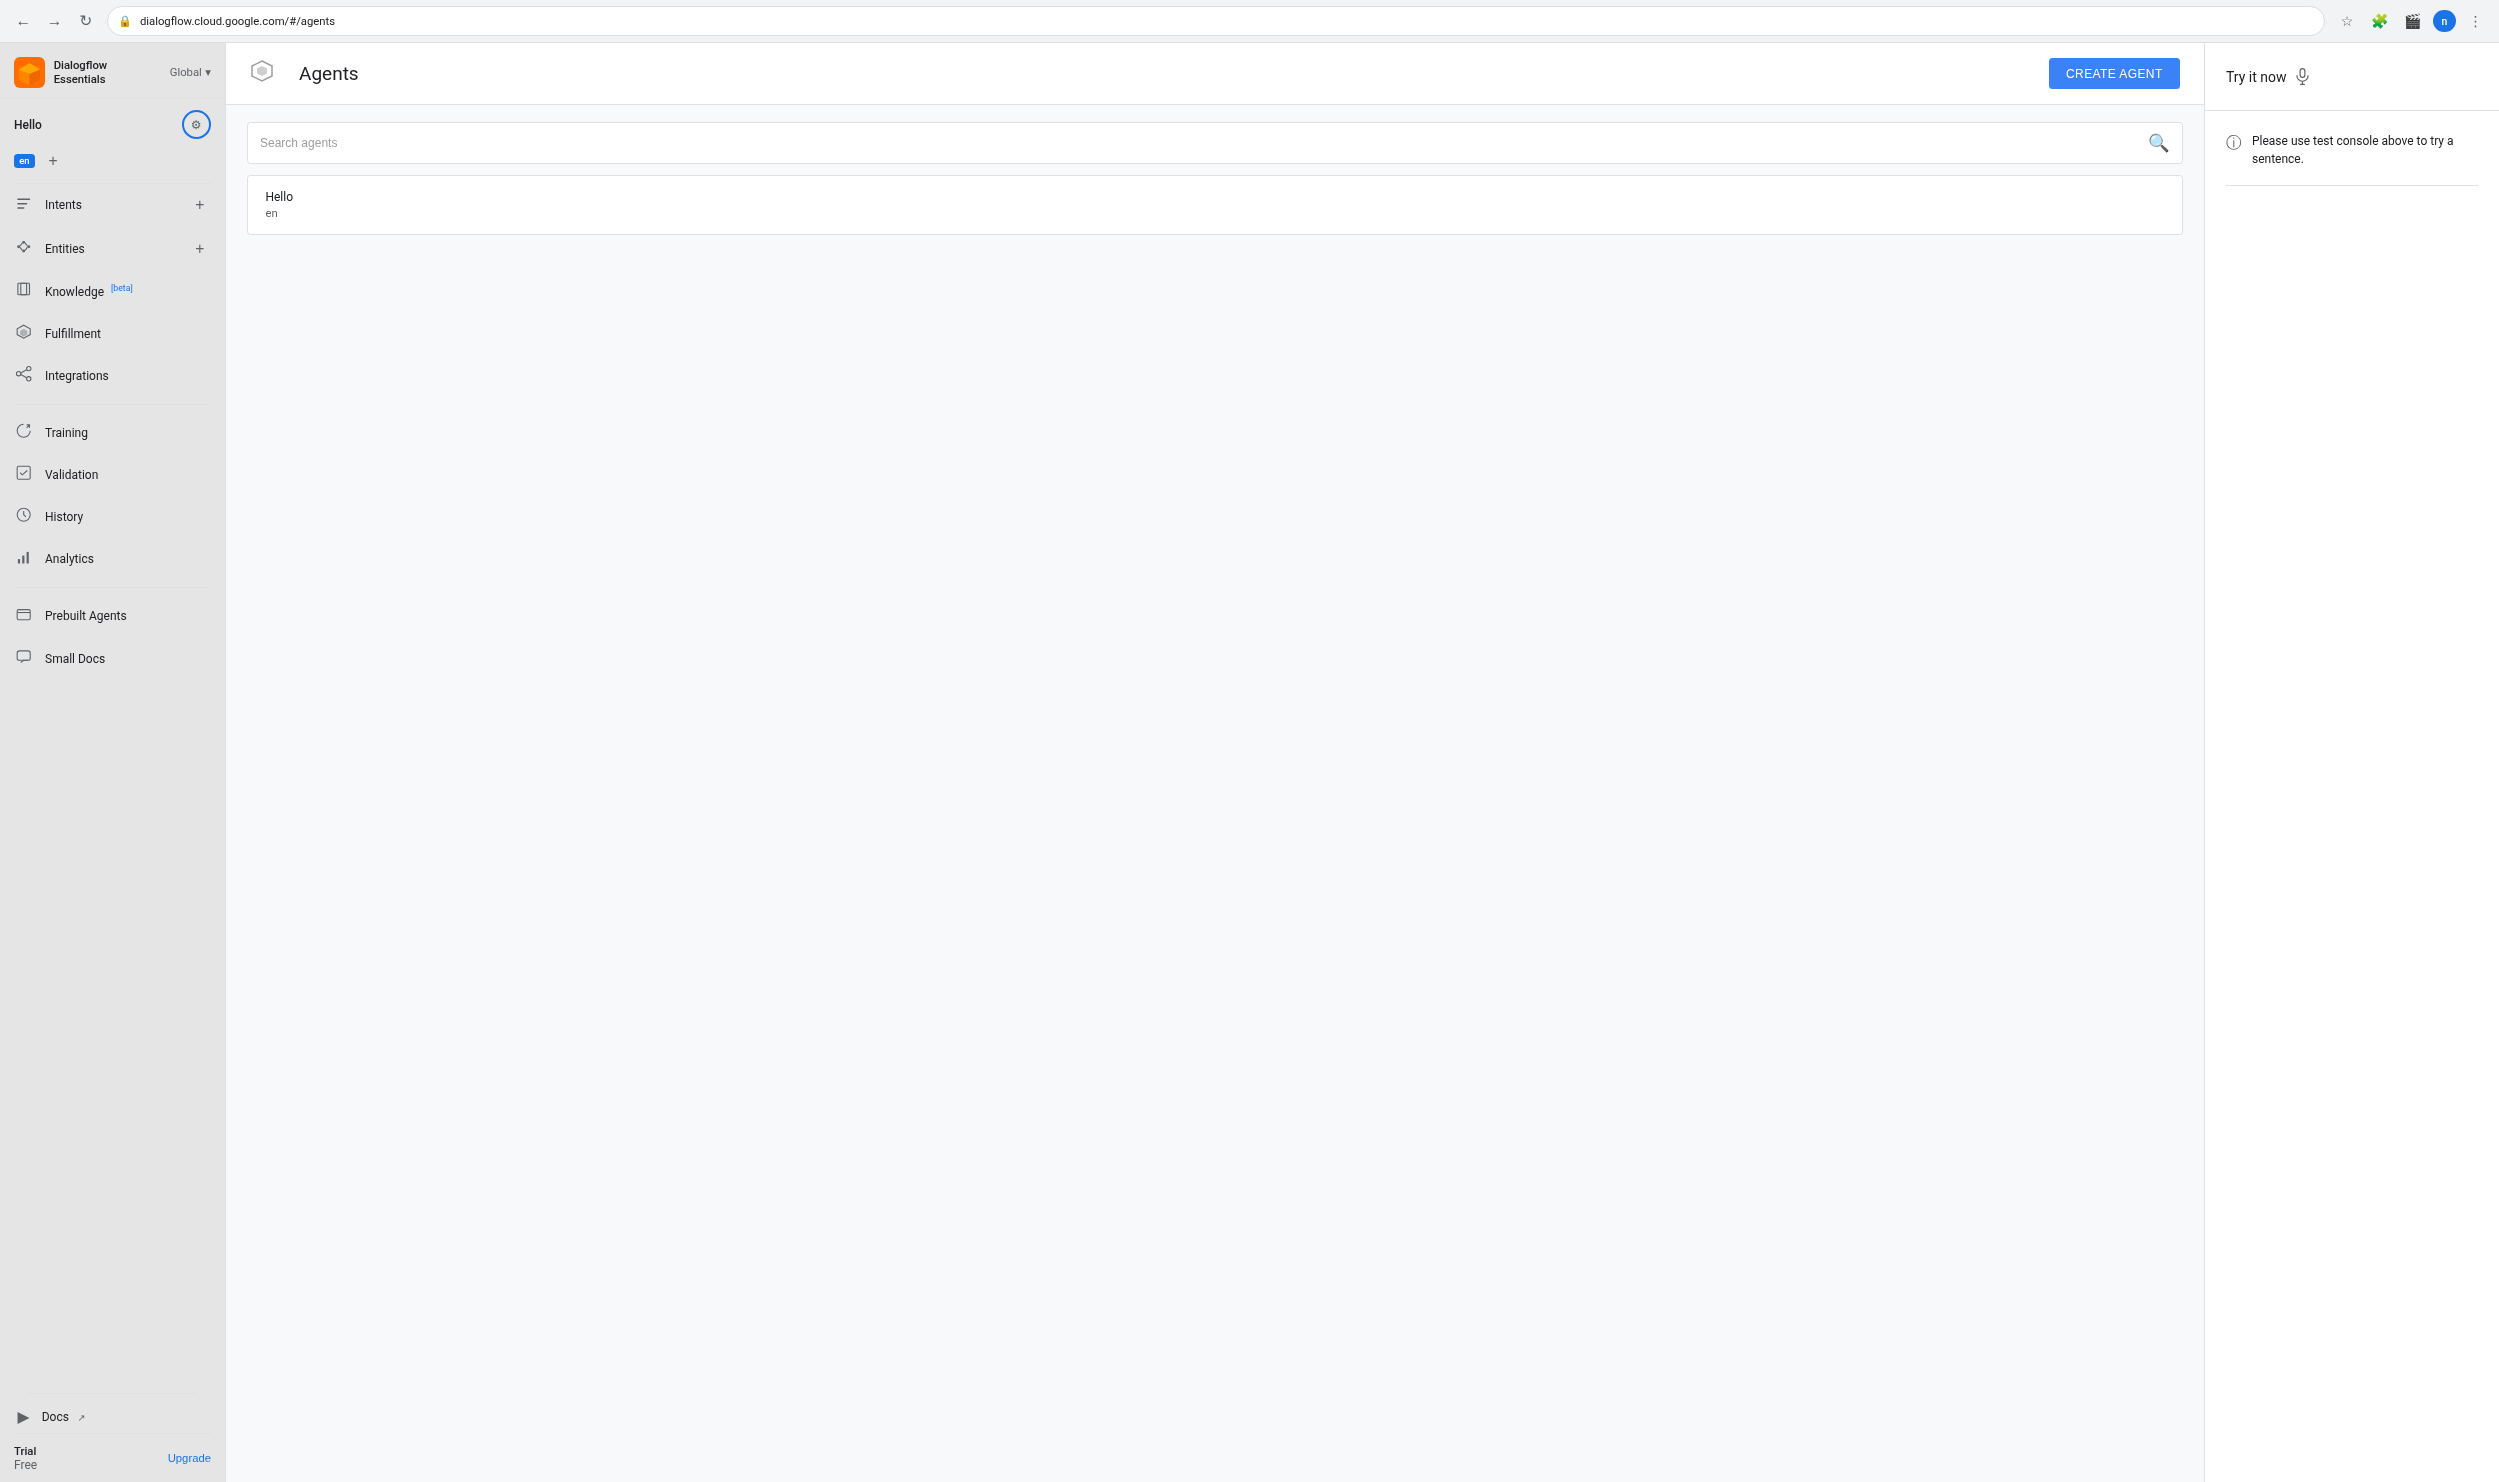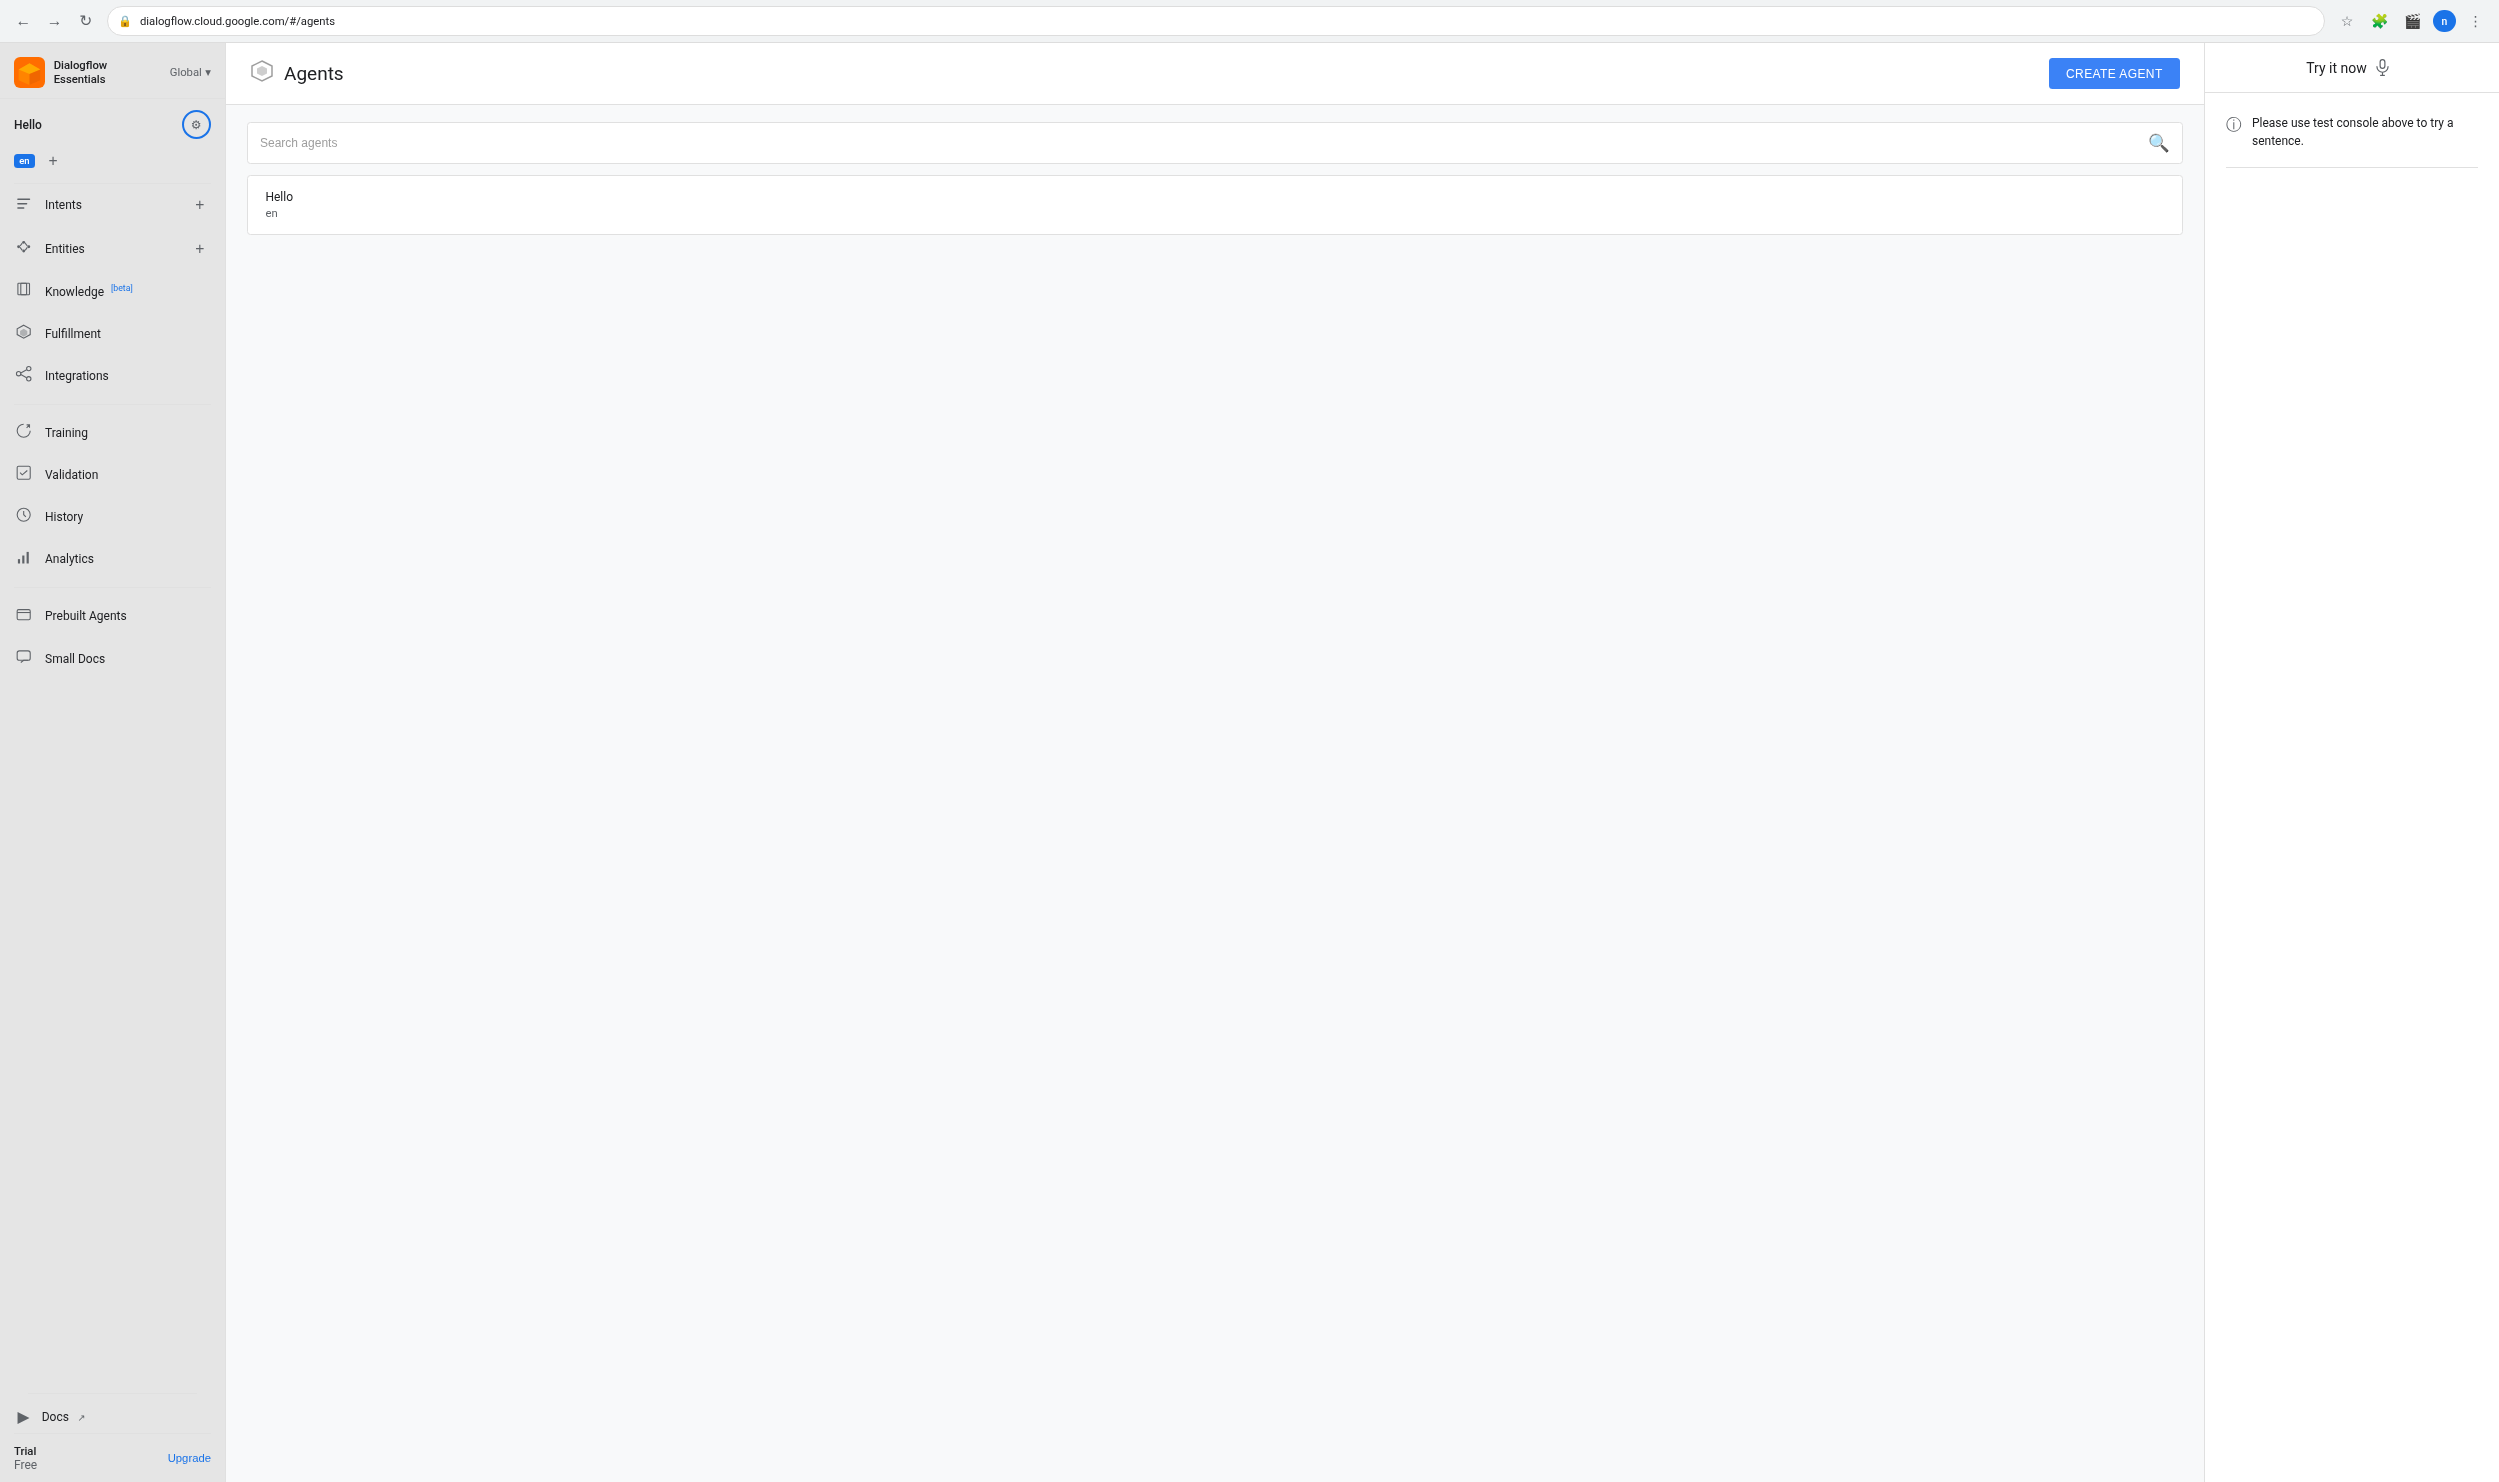--- a/index.html
+++ b/index.html
@@ -54,39 +54,39 @@
     .trial-info { }
     .trial-label { font-size: 11.3px; color: #202124; font-weight: 500; }
     .trial-sub { font-size: 12px; color: #5f6368; }
     .upgrade-btn { color: #1a73e8; font-size: 11.3px; font-weight: 500; cursor: pointer; background: none; border: none; }
 
     
     .main-content { flex: 1; display: flex; flex-direction: column; overflow: hidden; background: #f8f9fa; }
 
     
     .content-header { display: flex; align-items: center; justify-content: space-between; padding: 14px 24px; background: #fff; border-bottom: 0.9px solid #e0e0e0; height: 62px; }
-    .header-left { display: flex; align-items: center; gap: 10px; }
+    .header-left { display: flex; align-items: center; gap: 25px; }
     .header-icon { color: #9e9e9e; font-size: 19px; }
     .header-title { font-size: 19px; font-weight: 400; color: #202124; }
     .create-agent-btn { background: #3b82f6; color: #fff; border: none; border-radius: 3.5px; padding: 8.7px 17.4px; font-size: 12px; font-weight: 500; cursor: pointer; letter-spacing: 0.4px; }
 
     
     .agents-area { flex: 1; padding: 17.4px 21px; overflow-y: auto; }
     .search-bar { display: flex; align-items: center; background: #fff; border: 0.9px solid #e0e0e0; border-radius: 3.5px; padding: 0 12px; height: 42px; gap: 7px; margin-bottom: 10.4px; }
     .search-input { flex: 1; border: none; outline: none; font-size: 12px; color: #202124; background: transparent; }
     .search-input::placeholder { color: #9e9e9e; }
     .search-icon { color: #5f6368; font-size: 17.4px; cursor: pointer; }
 
     .agent-card { background: #fff; border: 0.9px solid #e0e0e0; border-radius: 3.5px; padding: 14px 17.4px; cursor: pointer; }
     .agent-card-name { font-size: 12px; color: #202124; font-weight: 400; margin-bottom: 3.5px; }
     .agent-card-lang { font-size: 11.3px; color: #5f6368; }
 
     
     .right-panel { width: 295px; background: #fff; border-left: 0.9px solid #e0e0e0; display: flex; flex-direction: column; }
-    .right-panel-header { display: flex; align-items: center; justify-content: center; padding: 17.4px 21px; border-bottom: 0.9px solid #e0e0e0; height: 50px; }
+    .right-panel-header { display: flex; align-items: center; justify-content: flex-start; padding: 17.4px 21px; border-bottom: 0.9px solid #e0e0e0; height: 68px; }
     .try-it-now { font-size: 14px; color: #202124; font-weight: 400; }
     .mic-btn { background: none; border: none; cursor: pointer; color: #5f6368; font-size: 19px; width: 31px; height: 31px; display: flex; align-items: center; justify-content: center; border-radius: 50%; }
     .right-panel-body { flex: 1; padding: 21px; }
     .info-row { display: flex; align-items: flex-start; gap: 10.4px; }
     .info-icon { color: #5f6368; font-size: 15.6px; margin-top: 0.9px; }
     .info-text { font-size: 12px; color: #202124; line-height: 1.5; }
     .right-panel-divider { height: 0.9px; background: #e0e0e0; margin: 17.4px 0; }
 
     
     ::-webkit-scrollbar { width: 5.2px; }

